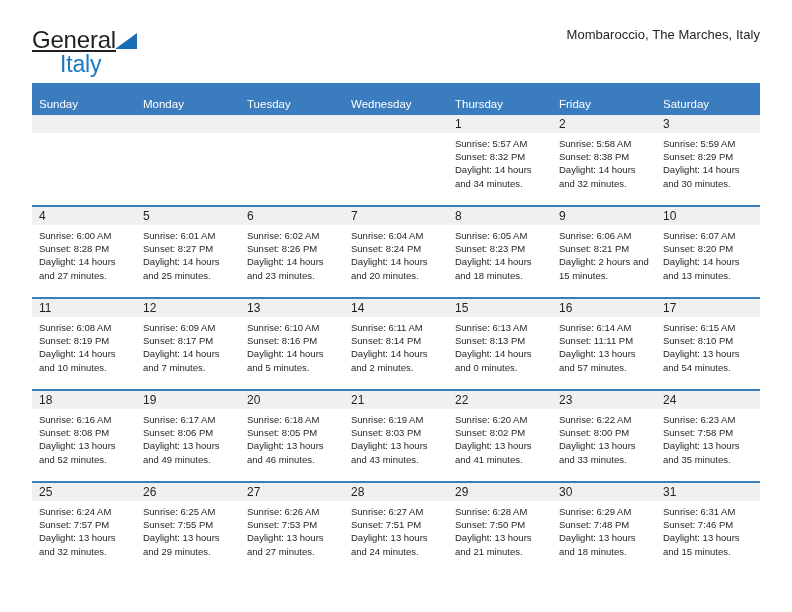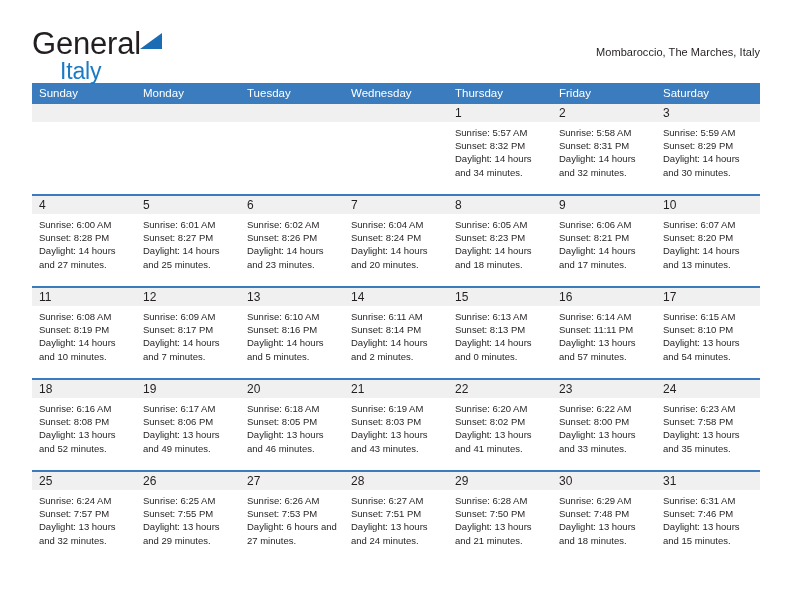--- a/index.html
+++ b/index.html
@@ -37,24 +37,25 @@
     position: relative;
     width: 190px;
     padding-top: 2px;
   }
   .logo-row1 {
     display: flex;
     align-items: flex-start;
     line-height: 1;
   }
   .logo-general {
-    font-size: 31px;
+    font-size: 24px;
     letter-spacing: -0.2px;
     color: #231f20;
     font-family: "Liberation Sans", sans-serif;
+    text-decoration: underline;
   }
   .logo-tri {
     width: 0;
     height: 0;
     border-top: 0 solid transparent;
     border-left: 22px solid transparent;
     border-bottom: 16px solid #1a6db5;
     margin-left: -1px;
     margin-top: 5px;
   }
@@ -72,40 +73,40 @@
     padding-top: 0px;
   }
   .cal-title {
     font-size: 27px;
     font-weight: normal;
     color: #231f20;
     line-height: 1.1;
     letter-spacing: 0.1px;
   }
   .cal-subtitle {
-    font-size: 11px;
-    color: #231f20;
-    margin-top: 20px;
+    font-size: 13px;
+    color: #231f20;
+    margin-top: 1px;
     letter-spacing: 0.05px;
   }
 
   
   .calendar {
     width: 728px;
     margin-top: 11px;
     border-collapse: collapse;
     table-layout: fixed;
   }
   .calendar th {
     background: #3a7cbe;
     color: #ffffff;
     font-size: 11.5px;
     font-weight: normal;
     text-align: left;
-    padding: 4px 0 5px 7px;
+    padding: 15px 0 5px 7px;
     height: 19px;
     box-sizing: border-box;
   }
 
   .calendar td {
     vertical-align: top;
     width: 104px;
     height: 90px;
     padding: 0;
     border-top: 2px solid #3a7cbe;
@@ -186,21 +187,21 @@
             <div class="dayinfo">
               <div>Sunrise: 5:57 AM</div>
               <div>Sunset: 8:32 PM</div>
               <div class="wrap">Daylight: 14 hours and 34 minutes.</div>
             </div>
           </td>
           <td>
             <div class="daynum">2</div>
             <div class="dayinfo">
               <div>Sunrise: 5:58 AM</div>
-              <div>Sunset: 8:31 PM</div>
+              <div>Sunset: 8:38 PM</div>
               <div class="wrap">Daylight: 14 hours and 32 minutes.</div>
             </div>
           </td>
           <td>
             <div class="daynum">3</div>
             <div class="dayinfo">
               <div>Sunrise: 5:59 AM</div>
               <div>Sunset: 8:29 PM</div>
               <div class="wrap">Daylight: 14 hours and 30 minutes.</div>
             </div>
@@ -245,21 +246,21 @@
               <div>Sunrise: 6:05 AM</div>
               <div>Sunset: 8:23 PM</div>
               <div class="wrap">Daylight: 14 hours and 18 minutes.</div>
             </div>
           </td>
           <td>
             <div class="daynum">9</div>
             <div class="dayinfo">
               <div>Sunrise: 6:06 AM</div>
               <div>Sunset: 8:21 PM</div>
-              <div class="wrap">Daylight: 14 hours and 17 minutes.</div>
+              <div class="wrap">Daylight: 2 hours and 15 minutes.</div>
             </div>
           </td>
           <td>
             <div class="daynum">10</div>
             <div class="dayinfo">
               <div>Sunrise: 6:07 AM</div>
               <div>Sunset: 8:20 PM</div>
               <div class="wrap">Daylight: 14 hours and 13 minutes.</div>
             </div>
           </td>
@@ -395,21 +396,21 @@
               <div>Sunrise: 6:25 AM</div>
               <div>Sunset: 7:55 PM</div>
               <div class="wrap">Daylight: 13 hours and 29 minutes.</div>
             </div>
           </td>
           <td>
             <div class="daynum">27</div>
             <div class="dayinfo">
               <div>Sunrise: 6:26 AM</div>
               <div>Sunset: 7:53 PM</div>
-              <div class="wrap">Daylight: 6 hours and 27 minutes.</div>
+              <div class="wrap">Daylight: 13 hours and 27 minutes.</div>
             </div>
           </td>
           <td>
             <div class="daynum">28</div>
             <div class="dayinfo">
               <div>Sunrise: 6:27 AM</div>
               <div>Sunset: 7:51 PM</div>
               <div class="wrap">Daylight: 13 hours and 24 minutes.</div>
             </div>
           </td>

